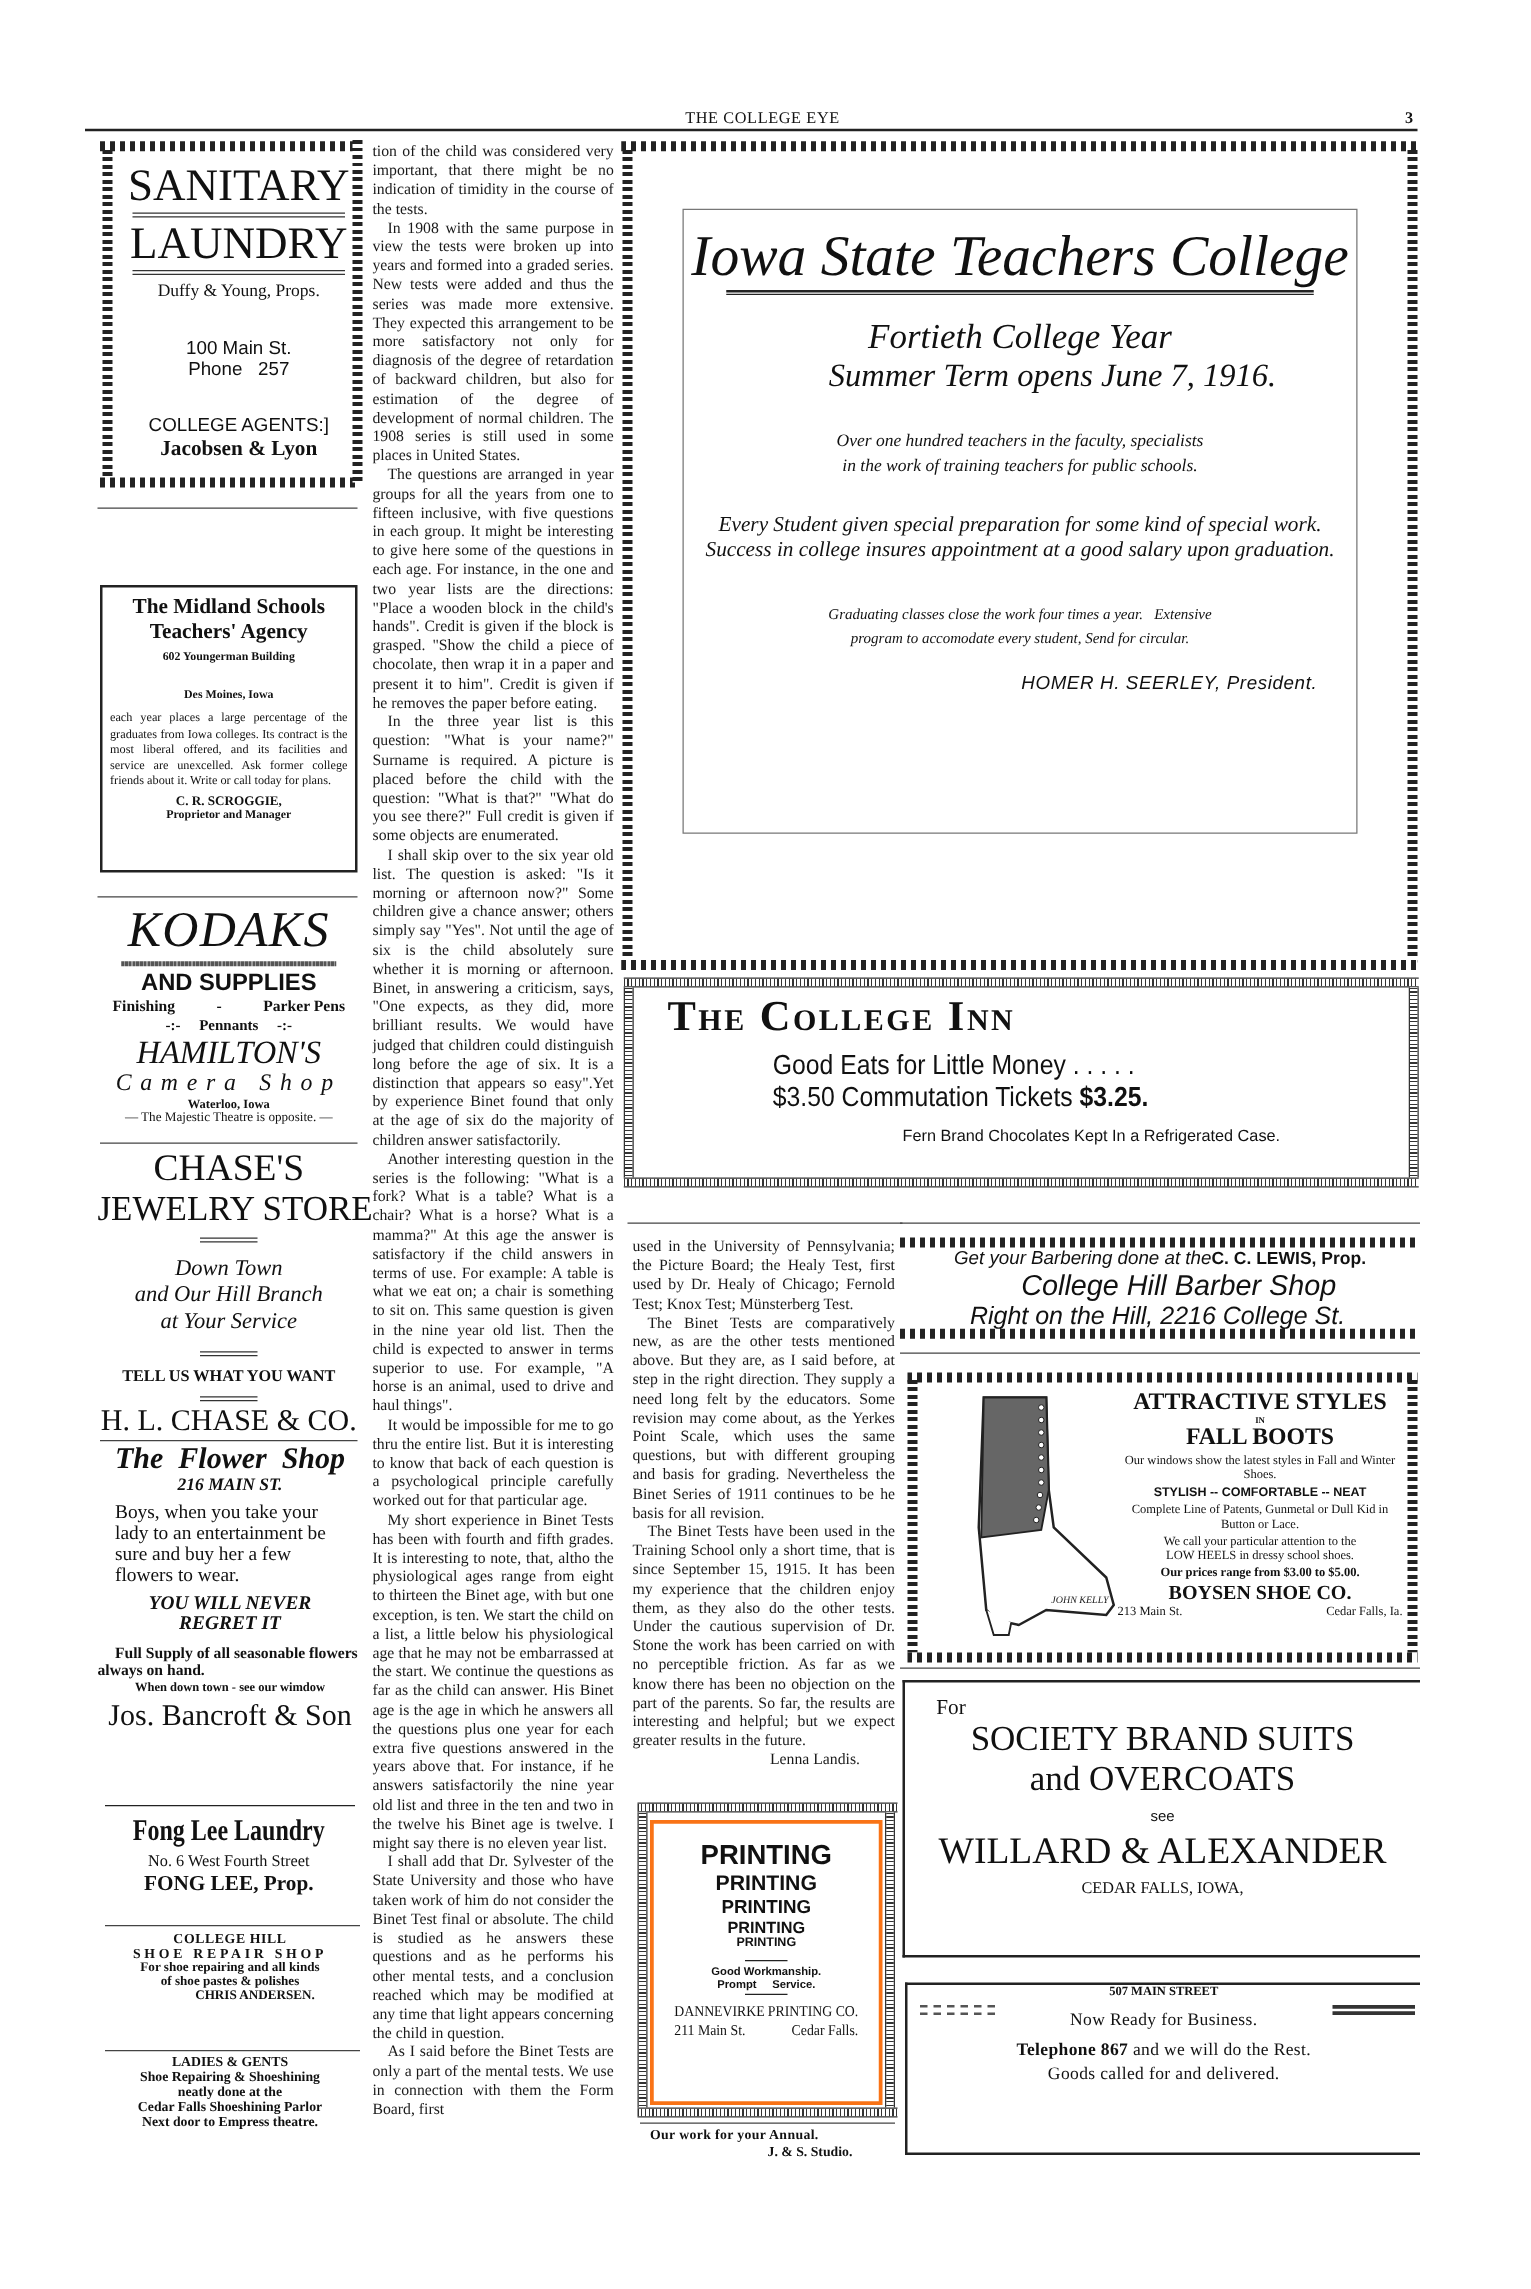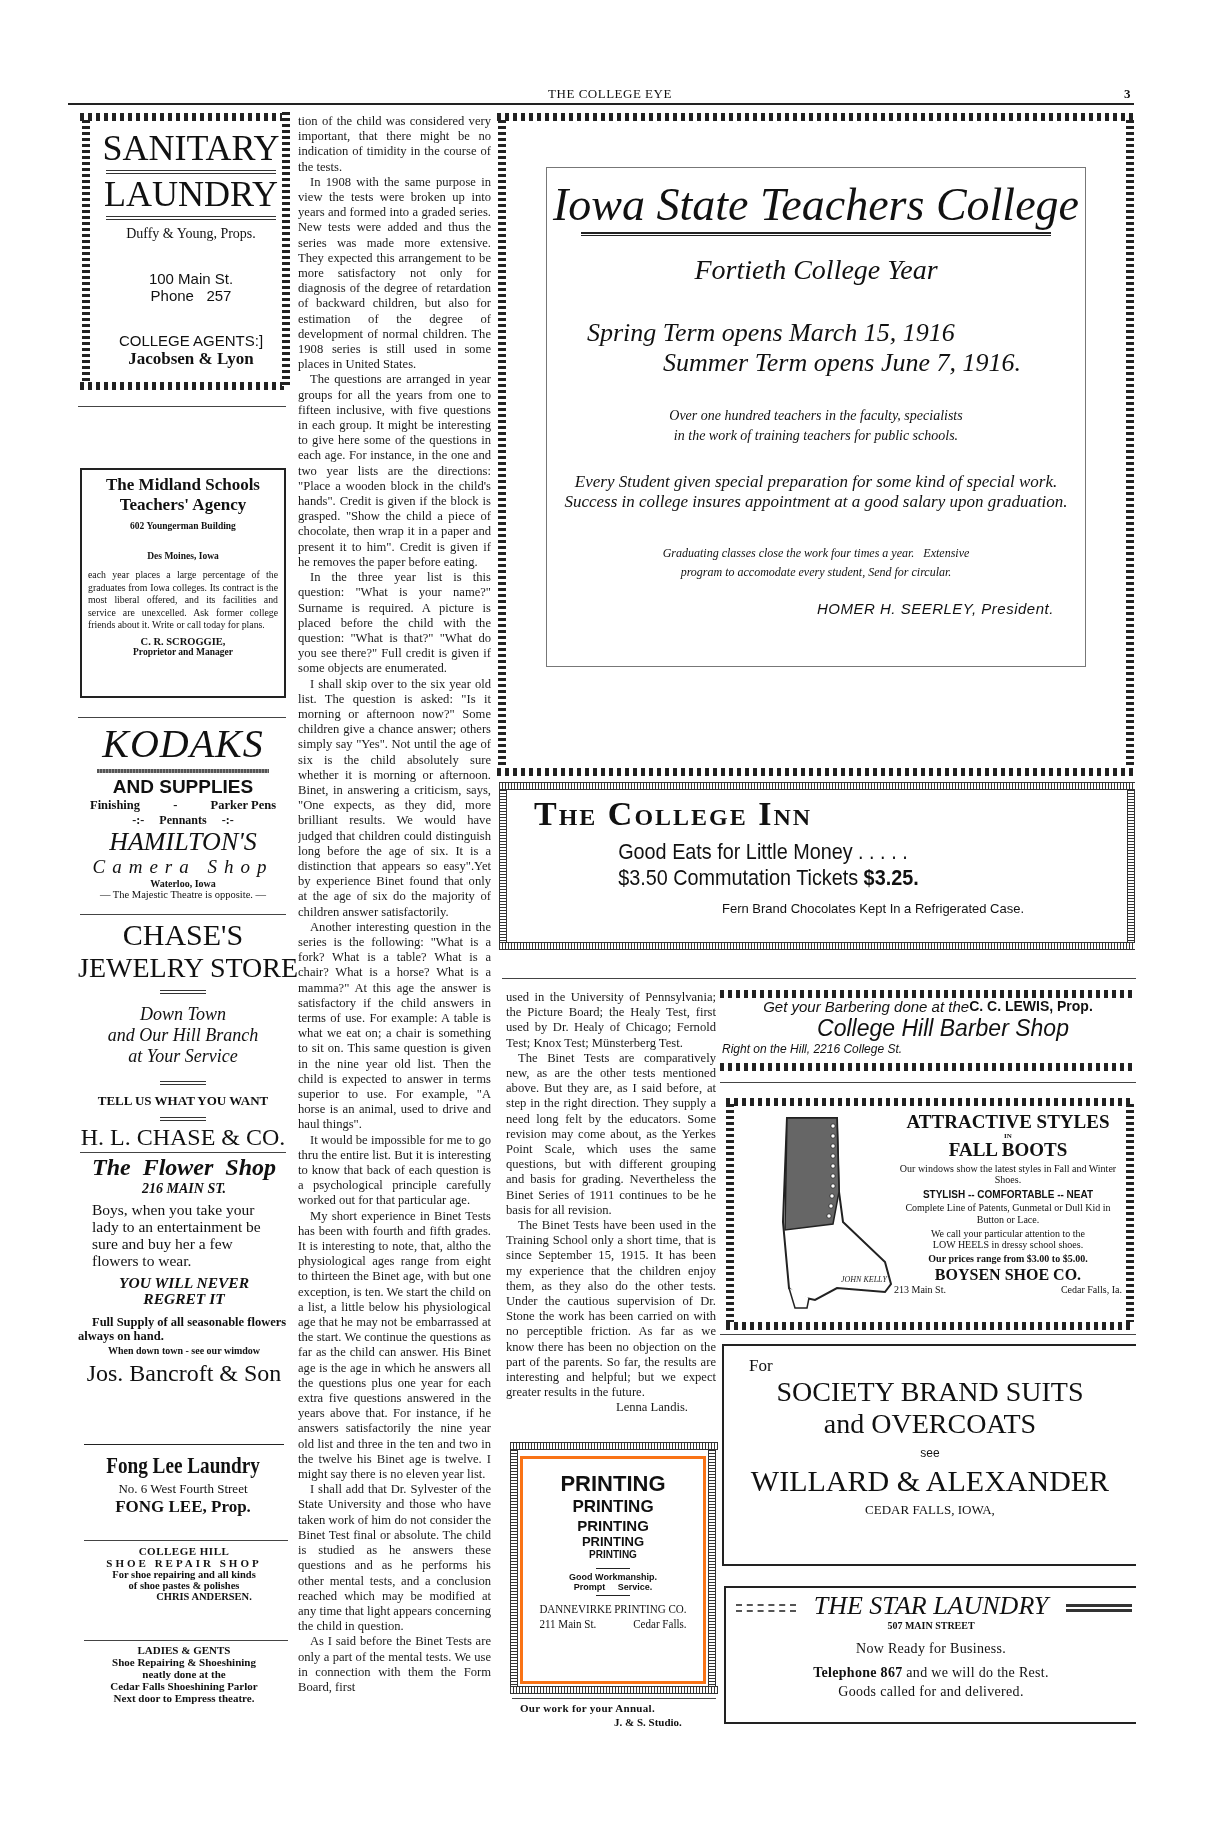--- a/index.html
+++ b/index.html
@@ -137,21 +137,20 @@
 </div>
 
 <div class="diam-h" style="left:497px;top:113px;width:637px;background:repeating-linear-gradient(to right,#222 0 4px,#fff 4px 8px)"></div>
 <div class="diam-v" style="left:498px;top:120px;height:650px"></div>
 <div class="diam-v" style="left:1126px;top:120px;height:650px"></div>
 <div class="diam-h" style="left:497px;top:768px;width:637px;background:repeating-linear-gradient(to right,#222 0 4px,#fff 4px 8px)"></div>
 <div class="abs" style="left:546px;top:167px;width:540px;height:500px;border:1px solid #777">
   <div class="center serif ital" style="font-size:46px;margin-top:10px;line-height:54px">Iowa State Teachers College</div>
   <div style="width:470px;margin:0 auto;border-top:2px solid #222;height:4px;border-bottom:1px solid #222"></div>
   <div class="center serif ital" style="font-size:28px;margin-top:18px">Fortieth College Year</div>
-  <div class="serif ital" style="font-size:26px;margin-top:32px;padding-left:40px">Spring Term opens March 15, 1916</div>
   <div class="serif ital" style="font-size:26px;padding-left:116px">Summer Term opens June 7, 1916.</div>
   <div class="center serif ital" style="font-size:14px;margin-top:30px">Over one hundred teachers in the faculty, specialists</div>
   <div class="center serif ital" style="font-size:14px;margin-top:4px">in the work of training teachers for public schools.</div>
   <div class="center serif ital" style="font-size:17px;margin-top:28px">Every Student given special preparation for some kind of special work.</div>
   <div class="center serif ital" style="font-size:17px">Success in college insures appointment at a good salary upon graduation.</div>
   <div class="center serif ital" style="font-size:12px;margin-top:34px;white-space:pre">Graduating classes close the work four times a year.   Extensive</div>
   <div class="center serif ital" style="font-size:12px;margin-top:4px">program to accomodate every student, Send for circular.</div>
   <div class="sans ital" style="font-size:15px;margin-top:20px;padding-left:270px;letter-spacing:0.5px">HOMER H. SEERLEY, President.</div>
 </div>
 
@@ -175,21 +174,21 @@
 </div>
 
 <div class="rule thin" style="left:720px;top:978px;width:416px"></div>
 <div class="diam-h" style="left:720px;top:990px;width:416px;background:repeating-linear-gradient(to right,#222 0 4px,#fff 4px 8px)"></div>
 <div class="abs" style="left:722px;top:998px;width:412px">
   <div style="display:flex;justify-content:center;font-size:15px">
     <span class="serif ital" style="font-family:'Liberation Sans',sans-serif">Get your Barbering done at the</span>
     <span class="sans bold" style="font-size:14px">C. C. LEWIS, Prop.</span>
   </div>
   <div class="center ital sans" style="font-size:23px;padding-left:30px">College Hill Barber Shop</div>
-  <div class="ital sans" style="font-size:12px;text-align:left;padding-right:4px">Right on the Hill, 2216 College St.</div>
+  <div class="ital sans" style="font-size:20px;text-align:center;padding-right:4px">Right on the Hill, 2216 College St.</div>
 </div>
 <div class="diam-h" style="left:720px;top:1063px;width:416px;background:repeating-linear-gradient(to right,#222 0 4px,#fff 4px 8px)"></div>
 
 <div class="rule thin" style="left:720px;top:1082px;width:416px"></div>
 <div class="diam-h" style="left:726px;top:1098px;width:408px;background:repeating-linear-gradient(to right,#222 0 4px,#fff 4px 8px)"></div>
 <div class="diam-v" style="left:726px;top:1104px;height:218px"></div>
 <div class="diam-v" style="left:1126px;top:1104px;height:218px"></div>
 <div class="diam-h" style="left:726px;top:1322px;width:408px;background:repeating-linear-gradient(to right,#222 0 4px,#fff 4px 8px)"></div>
 <svg class="abs" style="left:745px;top:1112px" width="150" height="200" viewBox="0 0 150 200">
   <path d="M42 6 L92 6 L94 80 L98 110 L140 150 L146 172 L140 180 L92 176 L70 188 L52 184 L44 176 L38 110 Z" fill="#fff" stroke="#222" stroke-width="2"></path>
@@ -259,18 +258,17 @@
     <span>Cedar Falls.</span>
   </div>
 </div>
 <div class="rule thin" style="left:512px;top:1698px;width:204px"></div>
 <div class="abs serif bold" style="left:520px;top:1702px;font-size:11px;letter-spacing:0.3px">Our work for your Annual.</div>
 <div class="abs serif" style="left:614px;top:1716px;font-size:11px;font-weight:bold">J. &amp; S. Studio.</div>
 
 <div class="box" style="left:724px;top:1586px;width:412px;height:138px;border-right:none;border-width:2px">
   <div class="abs" style="left:10px;top:16px;width:60px;height:8px;border-top:2px dashed #555;border-bottom:2px dashed #555"></div>
   <div class="abs" style="left:340px;top:16px;width:66px;height:8px;border-top:3px solid #333;border-bottom:3px solid #333"></div>
-  <div class="center serif ital" style="font-size:26px;line-height:28px;margin-top:4px">THE STAR LAUNDRY</div>
   <div class="center serif bold" style="font-size:10px">507 MAIN STREET</div>
   <div class="center serif" style="font-size:14px;margin-top:10px;letter-spacing:0.3px">Now Ready for Business.</div>
   <div class="center serif" style="font-size:14px;margin-top:8px;white-space:pre;letter-spacing:0.3px"><span class="bold">Telephone 867</span><span> and we will do the Rest.</span></div>
   <div class="center serif" style="font-size:14px;margin-top:3px;letter-spacing:0.3px">Goods called for and delivered.</div>
 </div>
 
 </body></html>

